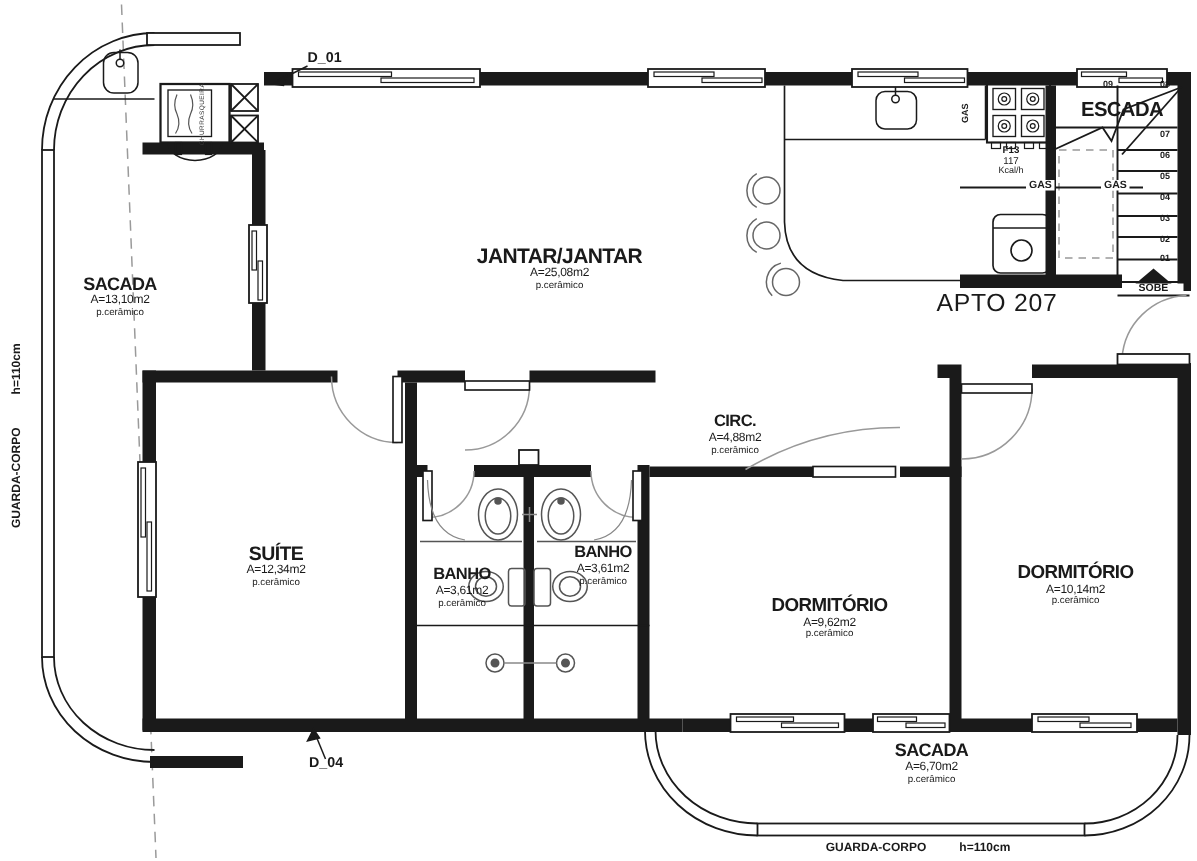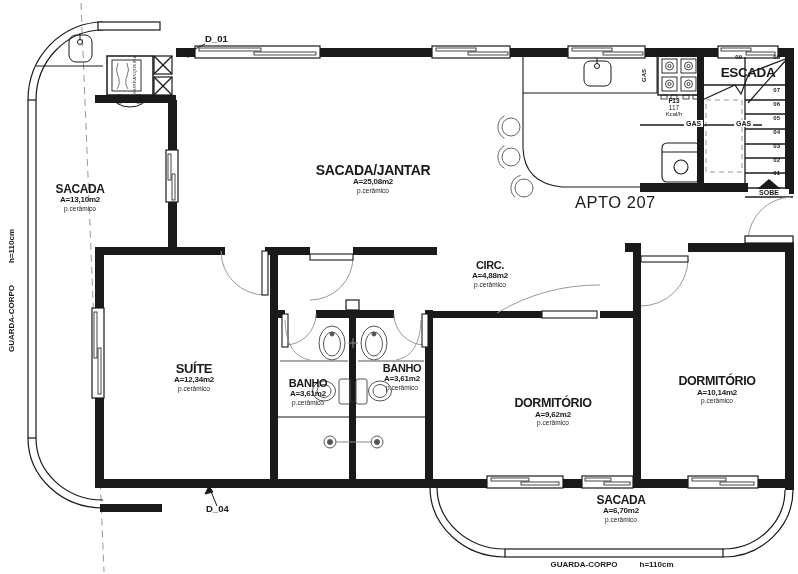--- a/index.html
+++ b/index.html
@@ -1,21 +1,21 @@
 <!DOCTYPE html>
 <html><head>
 <meta charset="utf-8">
 <style>
   html,body{margin:0;padding:0;background:#fff;}
   #canvas{position:relative;width:798px;height:574px;background:#fff;overflow:hidden;
           font-family:"Liberation Sans",sans-serif;color:#1a1a1a;}
   #plan-svg{position:absolute;left:0;top:0;}
   .room-label{position:absolute;text-align:center;line-height:1.08;z-index:5;}
   .rname{font-weight:700;letter-spacing:-0.4px;white-space:nowrap;}
-  .rarea{font-size:8px;font-weight:700;letter-spacing:-0.2px;}
+  .rarea{font-size:8px;font-weight:400;letter-spacing:-0.2px;}
   .rfloor{font-size:6.5px;}
   .tag{position:absolute;font-weight:700;font-size:9.5px;z-index:5;white-space:nowrap;}
   .tinytxt{position:absolute;z-index:5;white-space:nowrap;}
   .gaslbl{position:absolute;z-index:6;font-size:7px;font-weight:700;background:#fff;padding:0 2px;}
   .stepnum{position:absolute;font-size:6px;font-weight:700;z-index:5;text-align:right;}
   .rail{position:absolute;display:flex;justify-content:center;gap:22px;font-size:8px;font-weight:700;z-index:5;}
 </style>
 </head>
 <body>
 
@@ -288,32 +288,32 @@
   </g>
 </svg>
 
   <div class="room-label" style="left:30px;top:183px;width:100px;">
     <div class="rname" style="font-size:12px;">SACADA</div>
     <div class="rarea">A=13,10m2</div>
     <div class="rfloor">p.cerâmico</div>
   </div>
 
   <div class="room-label" style="left:293px;top:163px;width:160px;">
-    <div class="rname" style="font-size:14px;">SACADA/JANTAR</div>
+    <div class="rname" style="font-size:14px;">JANTAR/JANTAR</div>
     <div class="rarea">A=25,08m2</div>
     <div class="rfloor">p.cerâmico</div>
   </div>
 
-  <div class="room-label" style="left:440px;top:260px;width:100px;">
+  <div class="room-label" style="left:440px;top:276px;width:100px;">
     <div class="rname" style="font-size:11px;">CIRC.</div>
     <div class="rarea">A=4,88m2</div>
     <div class="rfloor">p.cerâmico</div>
   </div>
 
-  <div class="room-label" style="left:134px;top:362px;width:120px;">
+  <div class="room-label" style="left:124px;top:362px;width:120px;">
     <div class="rname" style="font-size:13px;">SUÍTE</div>
     <div class="rarea">A=12,34m2</div>
     <div class="rfloor">p.cerâmico</div>
   </div>
 
   <div class="room-label" style="left:258px;top:378px;width:100px;">
     <div class="rname" style="font-size:11px;">BANHO</div>
     <div class="rarea">A=3,61m2</div>
     <div class="rfloor">p.cerâmico</div>
   </div>
@@ -339,21 +339,21 @@
   <div class="room-label" style="left:561px;top:494px;width:120px;">
     <div class="rname" style="font-size:12px;">SACADA</div>
     <div class="rarea">A=6,70m2</div>
     <div class="rfloor">p.cerâmico</div>
   </div>
 
   <div class="room-label" style="left:697px;top:66px;width:76px;margin-left:13px;">
     <div class="rname" style="font-size:13.5px;">ESCADA</div>
   </div>
 
-  <div class="tinytxt" style="left:575px;top:193px;width:130px;text-align:left;font-size:16.5px;letter-spacing:0.5px;">APTO 207</div>
+  <div class="tinytxt" style="left:575px;top:193px;width:130px;text-align:right;font-size:16.5px;letter-spacing:0.5px;">APTO 207</div>
 
   <div class="tag" style="left:205px;top:33px;">D_01</div>
   <div class="tag" style="left:206px;top:503px;">D_04</div>
 
   <div class="tinytxt" style="left:749px;top:189px;width:40px;text-align:center;font-size:7px;font-weight:700;background:#fff;">SOBE</div>
 
   <div class="gaslbl" style="left:684px;top:120px;">GAS</div>
   <div class="gaslbl" style="left:734px;top:120px;">GAS</div>
   <div class="tinytxt" style="left:641px;top:82px;font-size:6px;font-weight:700;transform:rotate(-90deg);transform-origin:left top;">GAS</div>
 

